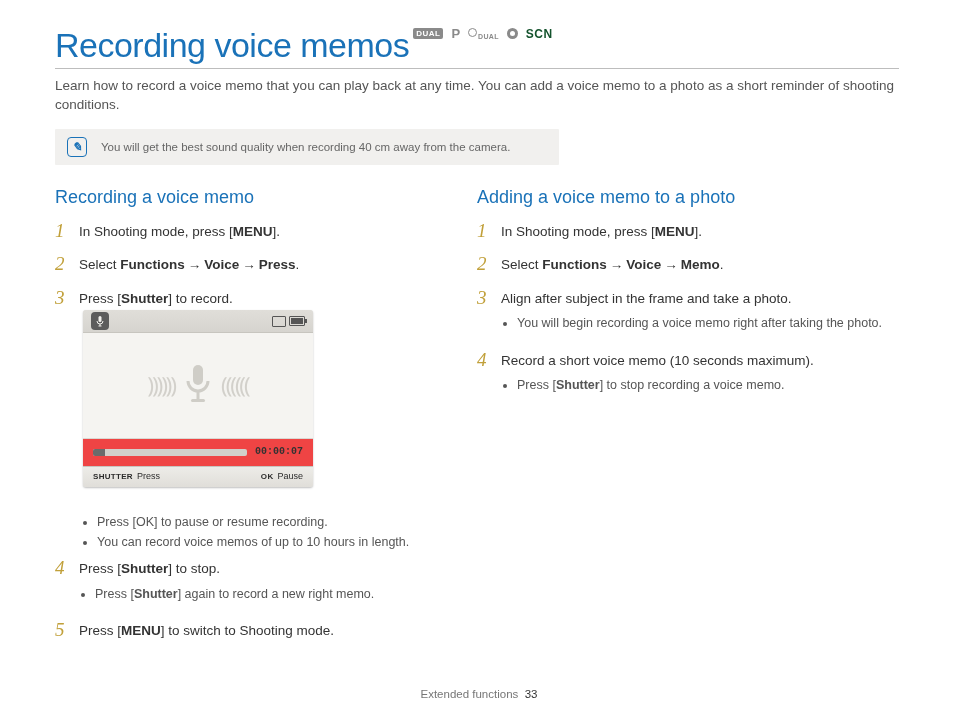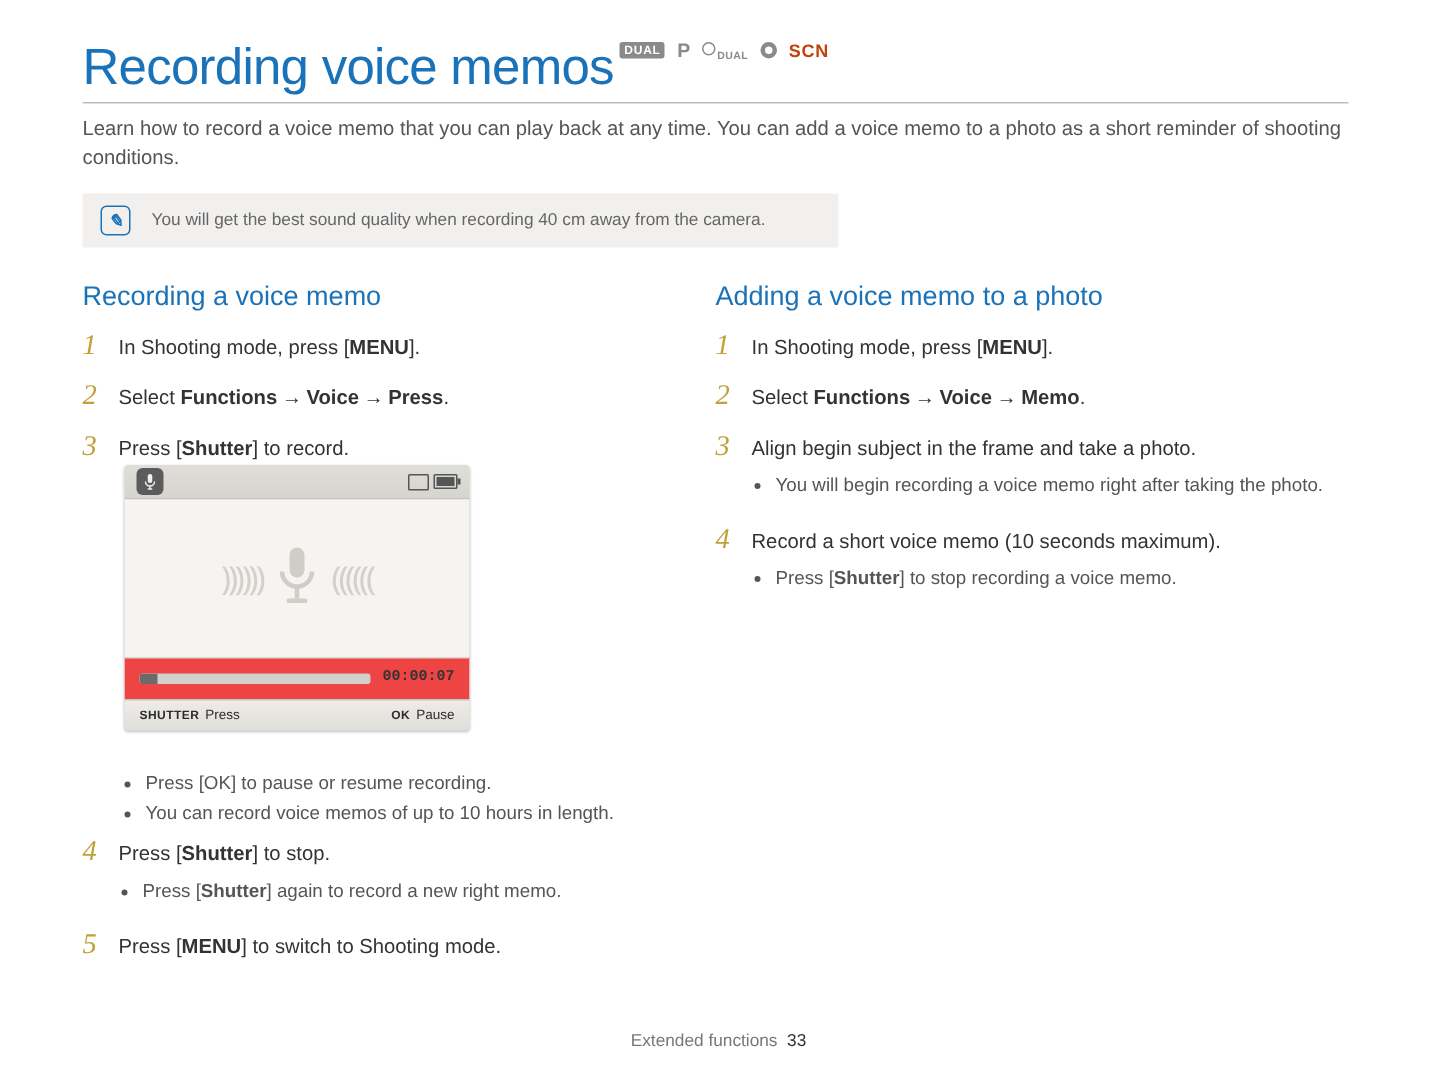--- a/index.html
+++ b/index.html
@@ -67,21 +67,21 @@
   .mode-gear {
     width: 11px; height: 11px;
     display: inline-block;
     background: #8a8a8a;
     border-radius: 50%;
     position: relative;
   }
   .mode-gear::after{
     content:"";position:absolute;inset:3px;background:#fff;border-radius:50%;
   }
-  .mode-scn { font-size: 12px; font-weight:700; letter-spacing:0.5px; color:#c2410c;}
+  .mode-scn { font-size: 12px; font-weight:700; letter-spacing:0.5px; color:#14532d;}
   .hr {
     border: none;
     border-top: 1px solid #bdbdbd;
     margin: 6px 0 8px;
   }
   .intro {
     font-size: 13.5px;
     color: #555;
     line-height: 1.4;
     font-weight: 300;
@@ -326,21 +326,21 @@
       <div class="step">
         <div class="step-num">2</div>
         <div class="step-body">
           <span>Select </span><strong>Functions</strong><span class="arrow">→</span><strong>Voice</strong><span class="arrow">→</span><strong>Memo</strong>.
         </div>
       </div>
 
       <div class="step">
         <div class="step-num">3</div>
         <div class="step-body">
-          <span>Align begin subject in the frame and take a photo.</span>
+          <span>Align after subject in the frame and take a photo.</span>
           <ul class="bullets">
             <li>You will begin recording a voice memo right after taking the photo.</li>
           </ul>
         </div>
       </div>
 
       <div class="step">
         <div class="step-num">4</div>
         <div class="step-body">
           <span>Record a short voice memo (10 seconds maximum).</span>

